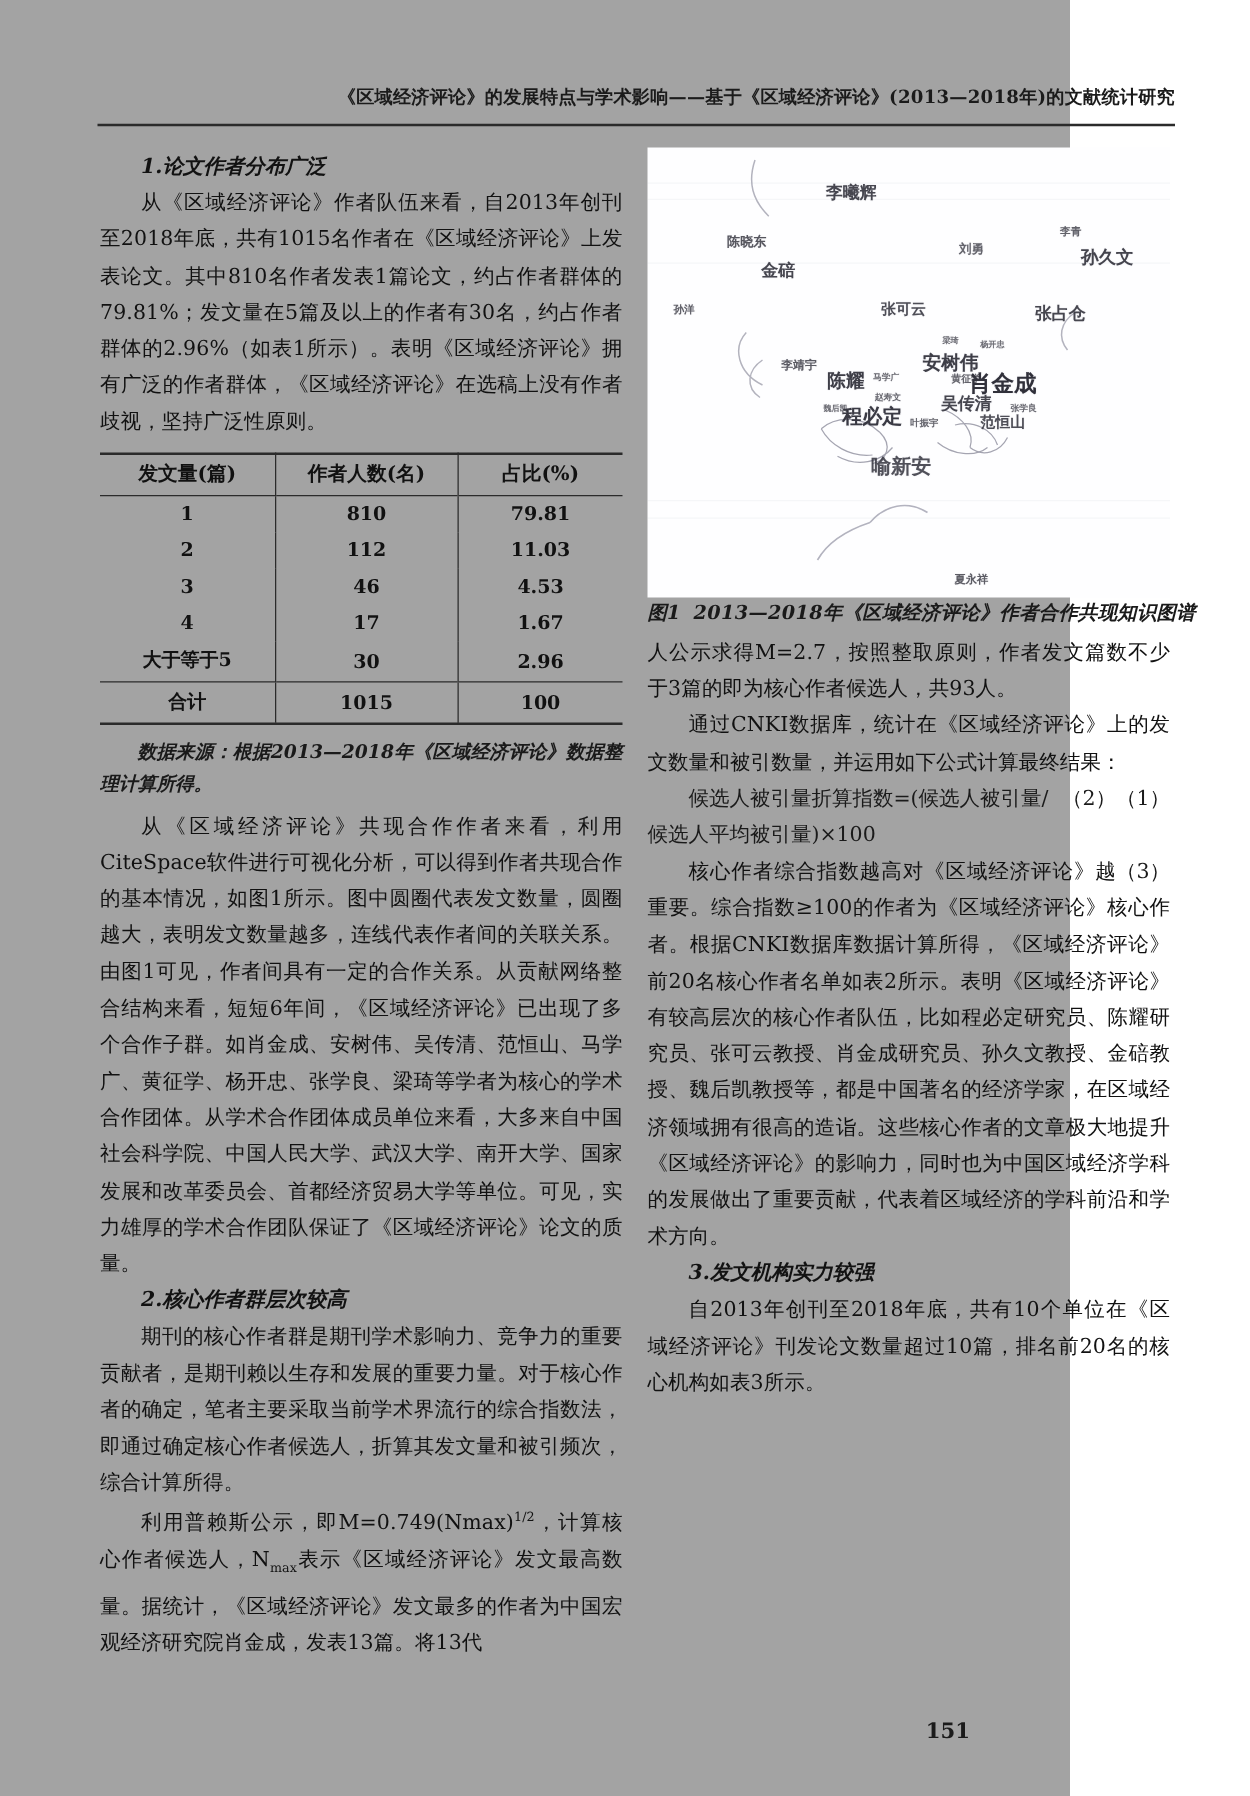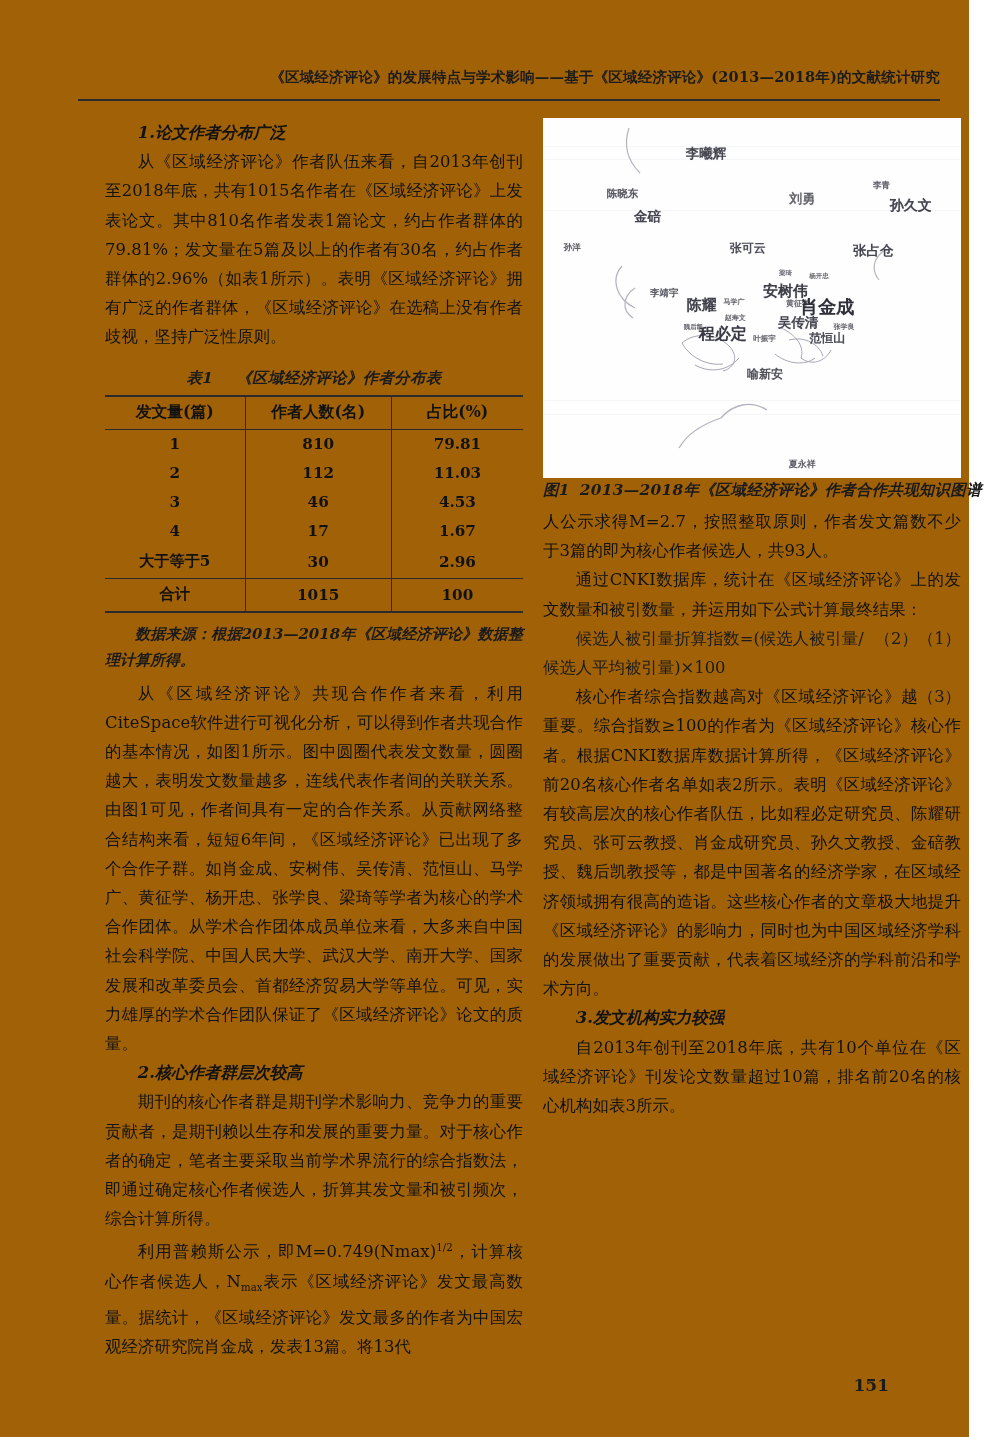--- a/index.html
+++ b/index.html
@@ -10,23 +10,23 @@
   body {
     width: 1000px;
     height: 1437px;
     font-family: "DejaVu Serif", "Liberation Serif", serif;
     color: #1a1a1a;
     position: relative;
     overflow: hidden;
   }
   .page {
     position: relative;
-    width: 969px;
+    width: 856px;
     height: 1437px;
-    background: #a16207;
+    background: #a3a3a3;
     box-sizing: border-box;
   }
 
   
   .running-head {
     position: absolute;
     top: 68px;
     left: 78px;
     width: 862px;
     text-align: right;
@@ -44,21 +44,20 @@
     width: 862px;
     height: 0;
     border-top: 2.2px solid #2b2b2b;
   }
 
   
   .col {
     position: absolute;
     top: 118px;
     width: 418px;
-    margin-left: 25px;
   }
   .col-left  { left: 80px;  }
   .col-right { left: 518px; }
 
   p.para {
     margin: 0 0 0 0;
     font-size: 16.4px;
     line-height: 29.2px;
     text-align: justify;
     text-justify: inter-ideograph;
@@ -185,25 +184,20 @@
 
   <div class="running-head">《区域经济评论》的发展特点与学术影响——基于《区域经济评论》(2013—2018年)的文献统计研究</div>
   <div class="head-rule"></div>
 
   <div class="col col-left">
 
     <h3 class="subhead">1.论文作者分布广泛</h3>
     <p class="para">从《区域经济评论》作者队伍来看，自2013年创刊至2018年底，共有1015名作者在《区域经济评论》上发表论文。其中810名作者发表1篇论文，约占作者群体的79.81%；发文量在5篇及以上的作者有30名，约占作者群体的2.96%（如表1所示）。表明《区域经济评论》拥有广泛的作者群体，《区域经济评论》在选稿上没有作者歧视，坚持广泛性原则。</p>
 
     <div class="table-wrap">
-      <div class="table-caption">
-        <span>表1</span>
-        &nbsp;&nbsp;
-        <span>《区域经济评论》作者分布表</span>
-      </div>
 
       <table class="datatable">
         <thead>
           <tr class="tb-top tb-mid">
             <th style="width:33.5%">发文量(篇)</th>
             <th class="vline" style="width:35%">作者人数(名)</th>
             <th class="vline" style="width:31.5%">占比(%)</th>
           </tr>
         </thead>
         <tbody>
@@ -278,42 +272,42 @@
       </svg>
       <div class="band" style="top:28px"></div>
       <div class="band" style="top:41px"></div>
       <div class="band" style="top:92px"></div>
       <div class="band" style="top:282px"></div>
       <div class="band" style="top:296px"></div>
       <div id="fig-nodes">
           <div class="node" style="left: 163.02px; top: 36px; font-size: 13.5px; opacity: 0.89;">李曦辉</div>
           <div class="node" style="left: 79.42px; top: 75.6px; font-size: 10.5px; opacity: 0.81;">陈晓东</div>
           <div class="node" style="left: 104.5px; top: 99px; font-size: 13.5px; opacity: 0.89;">金碚</div>
-          <div class="node" style="left: 259.16px; top: 81px; font-size: 13px; opacity: 0.74;">刘勇</div>
+          <div class="node" style="left: 259.16px; top: 81px; font-size: 10px; opacity: 0.74;">刘勇</div>
           <div class="node" style="left: 338.58px; top: 68.4px; font-size: 8.5px; opacity: 0.76; text-align: center;">李青</div>
           <div class="node" style="left: 367.84px; top: 88.2px; font-size: 14px; opacity: 0.9;">孙久文</div>
           <div class="node" style="left: 29.26px; top: 129.6px; font-size: 8.5px; opacity: 0.76;">孙洋</div>
           <div class="node" style="left: 204.82px; top: 129.6px; font-size: 12px; opacity: 0.85;">张可云</div>
           <div class="node" style="left: 330.22px; top: 133.2px; font-size: 13.5px; opacity: 0.89;">张占仓</div>
           <div class="node" style="left: 242.44px; top: 154.8px; font-size: 6.5px; opacity: 0.71;">梁琦</div>
           <div class="node" style="left: 275.88px; top: 158.4px; font-size: 6.5px; opacity: 0.71;">杨开忠</div>
           <div class="node" style="left: 242.44px; top: 172.8px; font-size: 15px; opacity: 0.93;">安树伟</div>
           <div class="node" style="left: 121.22px; top: 174.6px; font-size: 9.5px; opacity: 0.79;">李靖宇</div>
           <div class="node" style="left: 158.84px; top: 187.2px; font-size: 15px; opacity: 0.93;">陈耀</div>
           <div class="node" style="left: 183.92px; top: 183.6px; font-size: 7px; opacity: 0.73; padding-left: 14px;">马学广</div>
           <div class="node" style="left: 284.24px; top: 189px; font-size: 18px; opacity: 1;">肖金成</div>
           <div class="node" style="left: 254.98px; top: 185.4px; font-size: 8px; opacity: 0.75;">黄征学</div>
           <div class="node" style="left: 192.28px; top: 199.8px; font-size: 7px; opacity: 0.73;">赵寿文</div>
           <div class="node" style="left: 254.98px; top: 205.2px; font-size: 13.5px; opacity: 0.89;">吴传清</div>
           <div class="node" style="left: 150.48px; top: 208.8px; font-size: 6.5px; opacity: 0.71;">魏后凯</div>
           <div class="node" style="left: 300.96px; top: 208.8px; font-size: 7px; opacity: 0.73;">张学良</div>
           <div class="node" style="left: 179.74px; top: 216px; font-size: 16px; opacity: 0.95;">程必定</div>
           <div class="node" style="left: 221.54px; top: 221.4px; font-size: 7.5px; opacity: 0.74; text-align: center;">叶振宇</div>
           <div class="node" style="left: 284.24px; top: 219.6px; font-size: 12px; opacity: 0.85;">范恒山</div>
-          <div class="node" style="left: 222px; top: 255.6px; font-size: 12px; opacity: 0.84;">喻新安</div>
+          <div class="node" style="left: 203px; top: 255.6px; font-size: 16px; opacity: 0.84;">喻新安</div>
           <div class="node" style="left: 259.16px; top: 345.6px; font-size: 9px; opacity: 0.78;">夏永祥</div>
         </div>
     </div>
 
     <div class="fig-caption">
       <span class="lbl">图1</span><span>2013—2018年《区域经济评论》作者合作共现知识图谱</span>
     </div>
 
     <p class="para noindent" style="margin-top:6px">人公示求得M=2.7，按照整取原则，作者发文篇数不少于3篇的即为核心作者候选人，共93人。</p>
     <p class="para">通过CNKI数据库，统计在《区域经济评论》上的发文数量和被引数量，并运用如下公式计算最终结果：</p>

